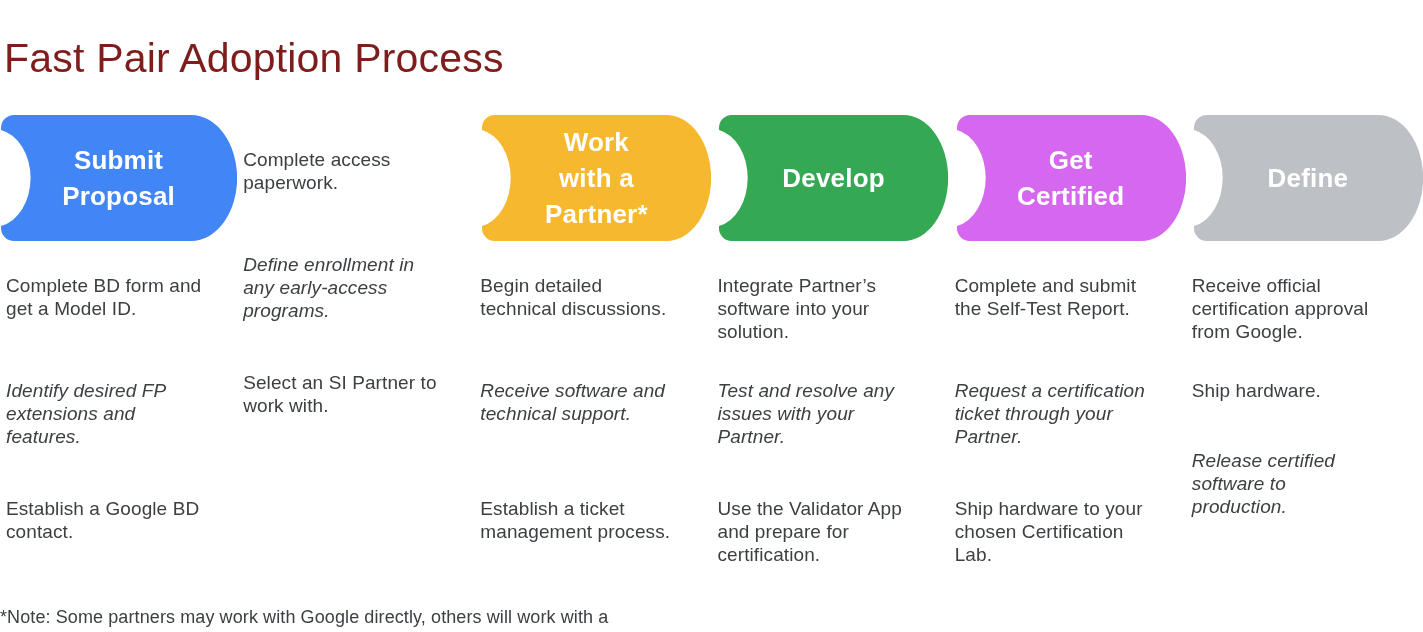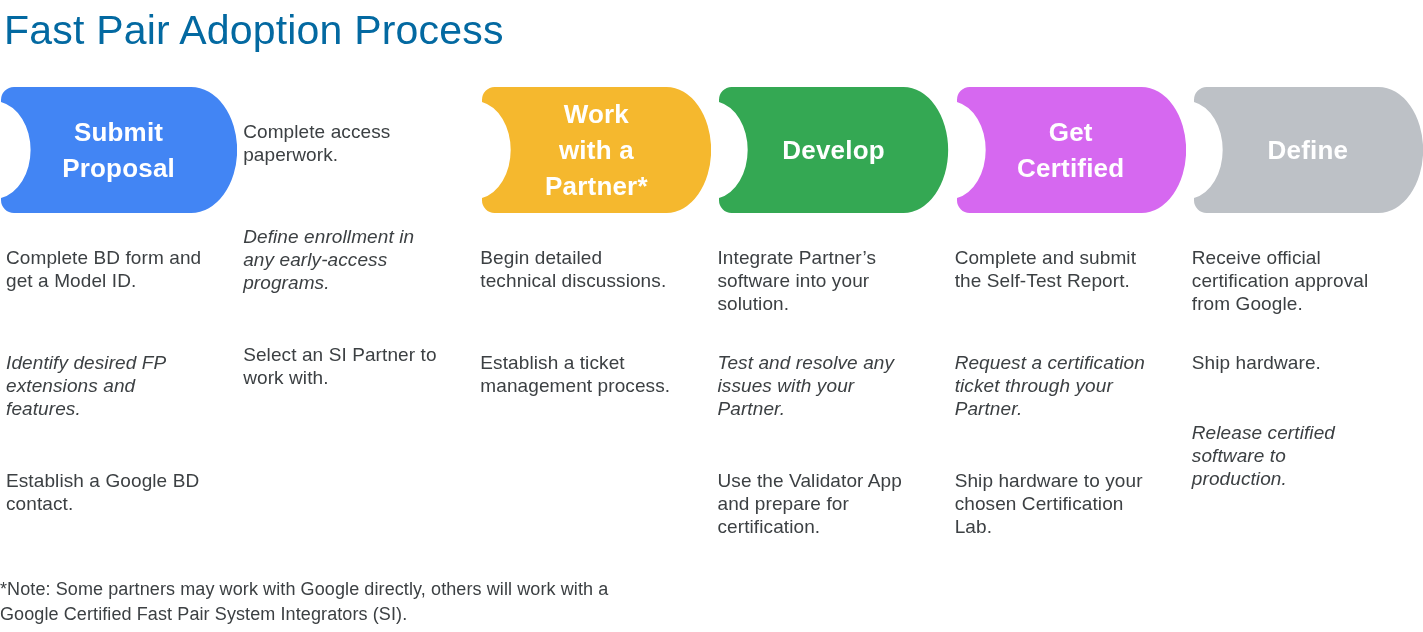--- a/index.html
+++ b/index.html
@@ -7,24 +7,25 @@
     width: 1423px; height: 632px;
     background: #ffffff;
     font-family: "Liberation Sans", sans-serif;
     overflow: hidden;
   }
   .page { width: 1423px; height: 632px; position: relative; }
 
   .page-title {
     font-size: 41px;
     font-weight: 400;
-    color: #0369a1;
+    color: #7f1d1d;
     line-height: 49px;
     padding: 6px 0 0 4px;
     letter-spacing: 0.2px;
+    margin-top: 28px;
   }
 
   .steps-row {
     display: flex;
     margin-top: 32px;
     width: 100%;
   }
   .step-col {
     width: 16.6667%;
     flex: 0 0 16.6667%;
@@ -119,20 +120,22 @@
       <div class="shape-wrap inset">
         <svg viewBox="0 0 237 126" preserveAspectRatio="none">
           <path d="M 14 0 L 191 0 A 46 63 0 0 1 191 126 L 14 126 A 13 13 0 0 1 1 113 L 1 111 A 37 49 0 0 0 1 15 L 1 13 A 13 13 0 0 1 14 0 Z" fill="#F5B82E"></path>
         </svg>
         <div class="step-label">Work
 with a
 Partner*</div>
       </div>
       <div class="desc d1">Begin detailed
 technical discussions.</div>
+      <div class="desc d2">Receive software and
+technical support.</div>
       <div class="desc d3">Establish a ticket
 management process.</div>
     </div>
 
     <div class="step-col">
       <div class="shape-wrap inset">
         <svg viewBox="0 0 237 126" preserveAspectRatio="none">
           <path d="M 14 0 L 191 0 A 46 63 0 0 1 191 126 L 14 126 A 13 13 0 0 1 1 113 L 1 111 A 37 49 0 0 0 1 15 L 1 13 A 13 13 0 0 1 14 0 Z" fill="#34A853"></path>
         </svg>
         <div class="step-label">Develop</div>

